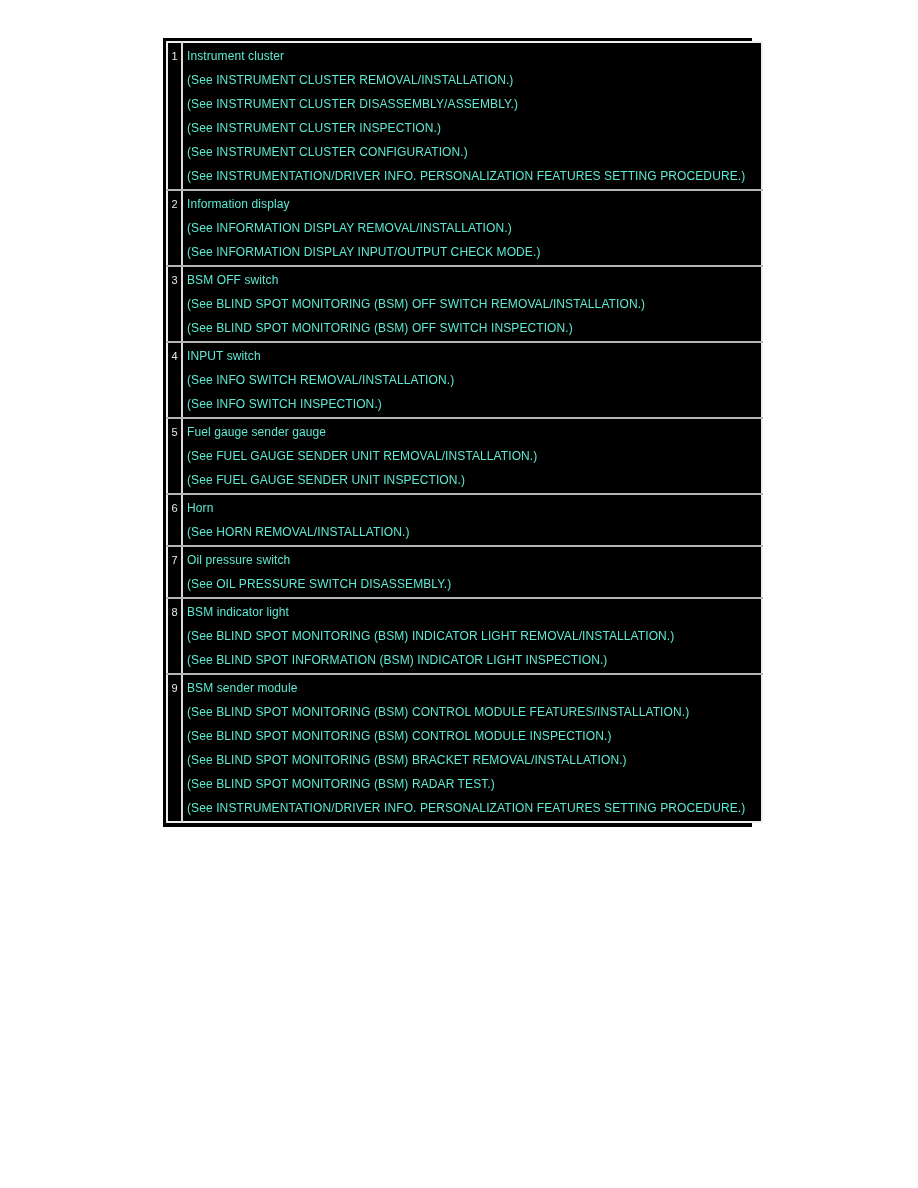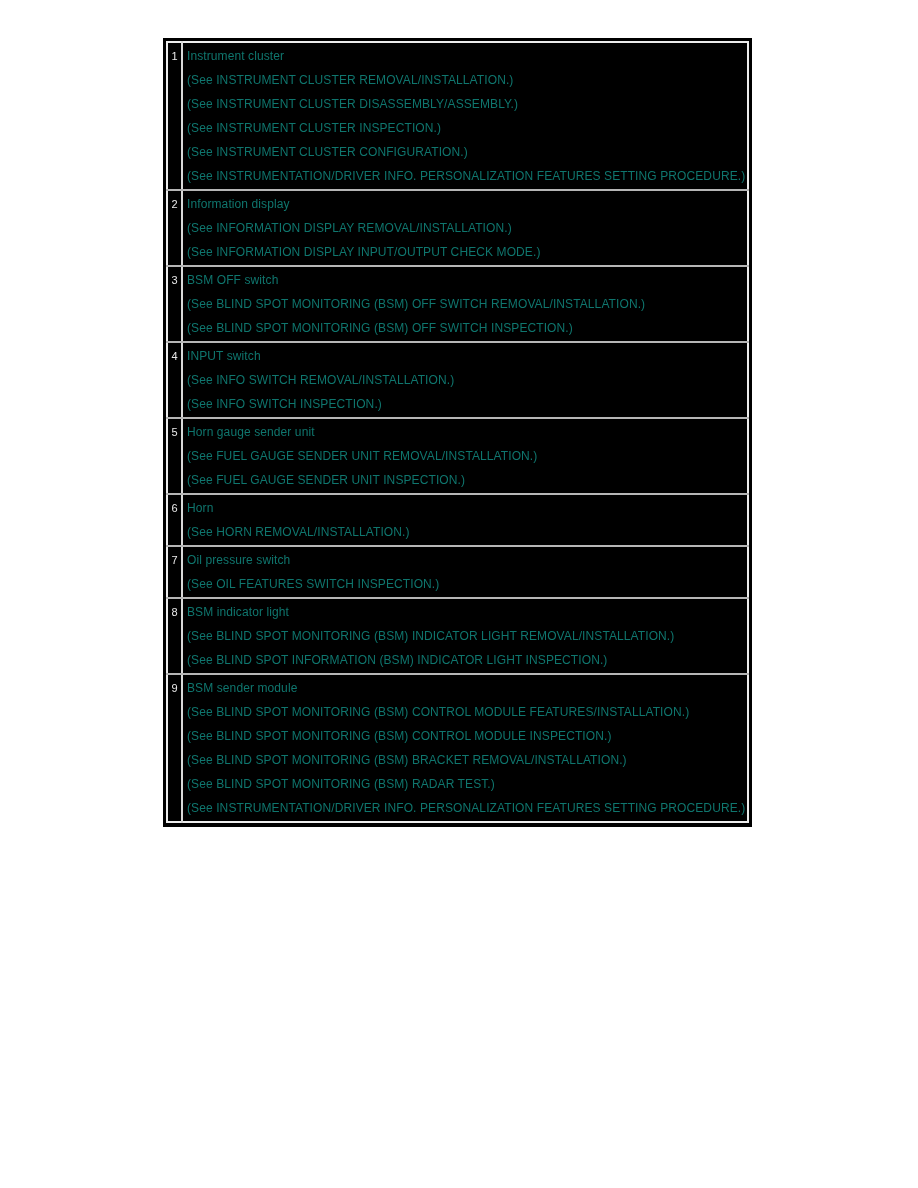--- a/index.html
+++ b/index.html
@@ -41,22 +41,22 @@
     width: 13px;
     min-width: 13px;
     border-right: 2px solid #d9d9d9;
     color: #e9e9e9;
     font-size: 11px;
     line-height: 24px;
     text-align: center;
     padding: 1px 0 1px 0;
   }
   td.content-cell {
-    padding: 1px 2px 1px 4px;
-    color: #0f766e;
+    padding: 1px 16px 1px 4px;
+    color: #5eead4;
   }
   .row-line {
     line-height: 24px;
     height: 24px;
     font-size: 12px;
     white-space: nowrap;
     letter-spacing: 0.1px;
   }
   .component-label { }
   .see-reference { }
@@ -103,39 +103,39 @@
     <td class="content-cell">
               <div class="row-line component-label">INPUT switch</div>
               <div class="row-line see-reference">(See INFO SWITCH REMOVAL/INSTALLATION.)</div>
               <div class="row-line see-reference">(See INFO SWITCH INSPECTION.)</div>
             </td>
   </tr>
 
   <tr>
     <td class="num-cell">5</td>
     <td class="content-cell">
-              <div class="row-line component-label">Horn gauge sender unit</div>
+              <div class="row-line component-label">Fuel gauge sender gauge</div>
               <div class="row-line see-reference">(See FUEL GAUGE SENDER UNIT REMOVAL/INSTALLATION.)</div>
               <div class="row-line see-reference">(See FUEL GAUGE SENDER UNIT INSPECTION.)</div>
             </td>
   </tr>
 
   <tr>
     <td class="num-cell">6</td>
     <td class="content-cell">
               <div class="row-line component-label">Horn</div>
               <div class="row-line see-reference">(See HORN REMOVAL/INSTALLATION.)</div>
             </td>
   </tr>
 
   <tr>
     <td class="num-cell">7</td>
     <td class="content-cell">
               <div class="row-line component-label">Oil pressure switch</div>
-              <div class="row-line see-reference">(See OIL FEATURES SWITCH INSPECTION.)</div>
+              <div class="row-line see-reference">(See OIL PRESSURE SWITCH DISASSEMBLY.)</div>
             </td>
   </tr>
 
   <tr>
     <td class="num-cell">8</td>
     <td class="content-cell">
               <div class="row-line component-label">BSM indicator light</div>
               <div class="row-line see-reference">(See BLIND SPOT MONITORING (BSM) INDICATOR LIGHT REMOVAL/INSTALLATION.)</div>
               <div class="row-line see-reference">(See BLIND SPOT INFORMATION (BSM) INDICATOR LIGHT INSPECTION.)</div>
             </td>

